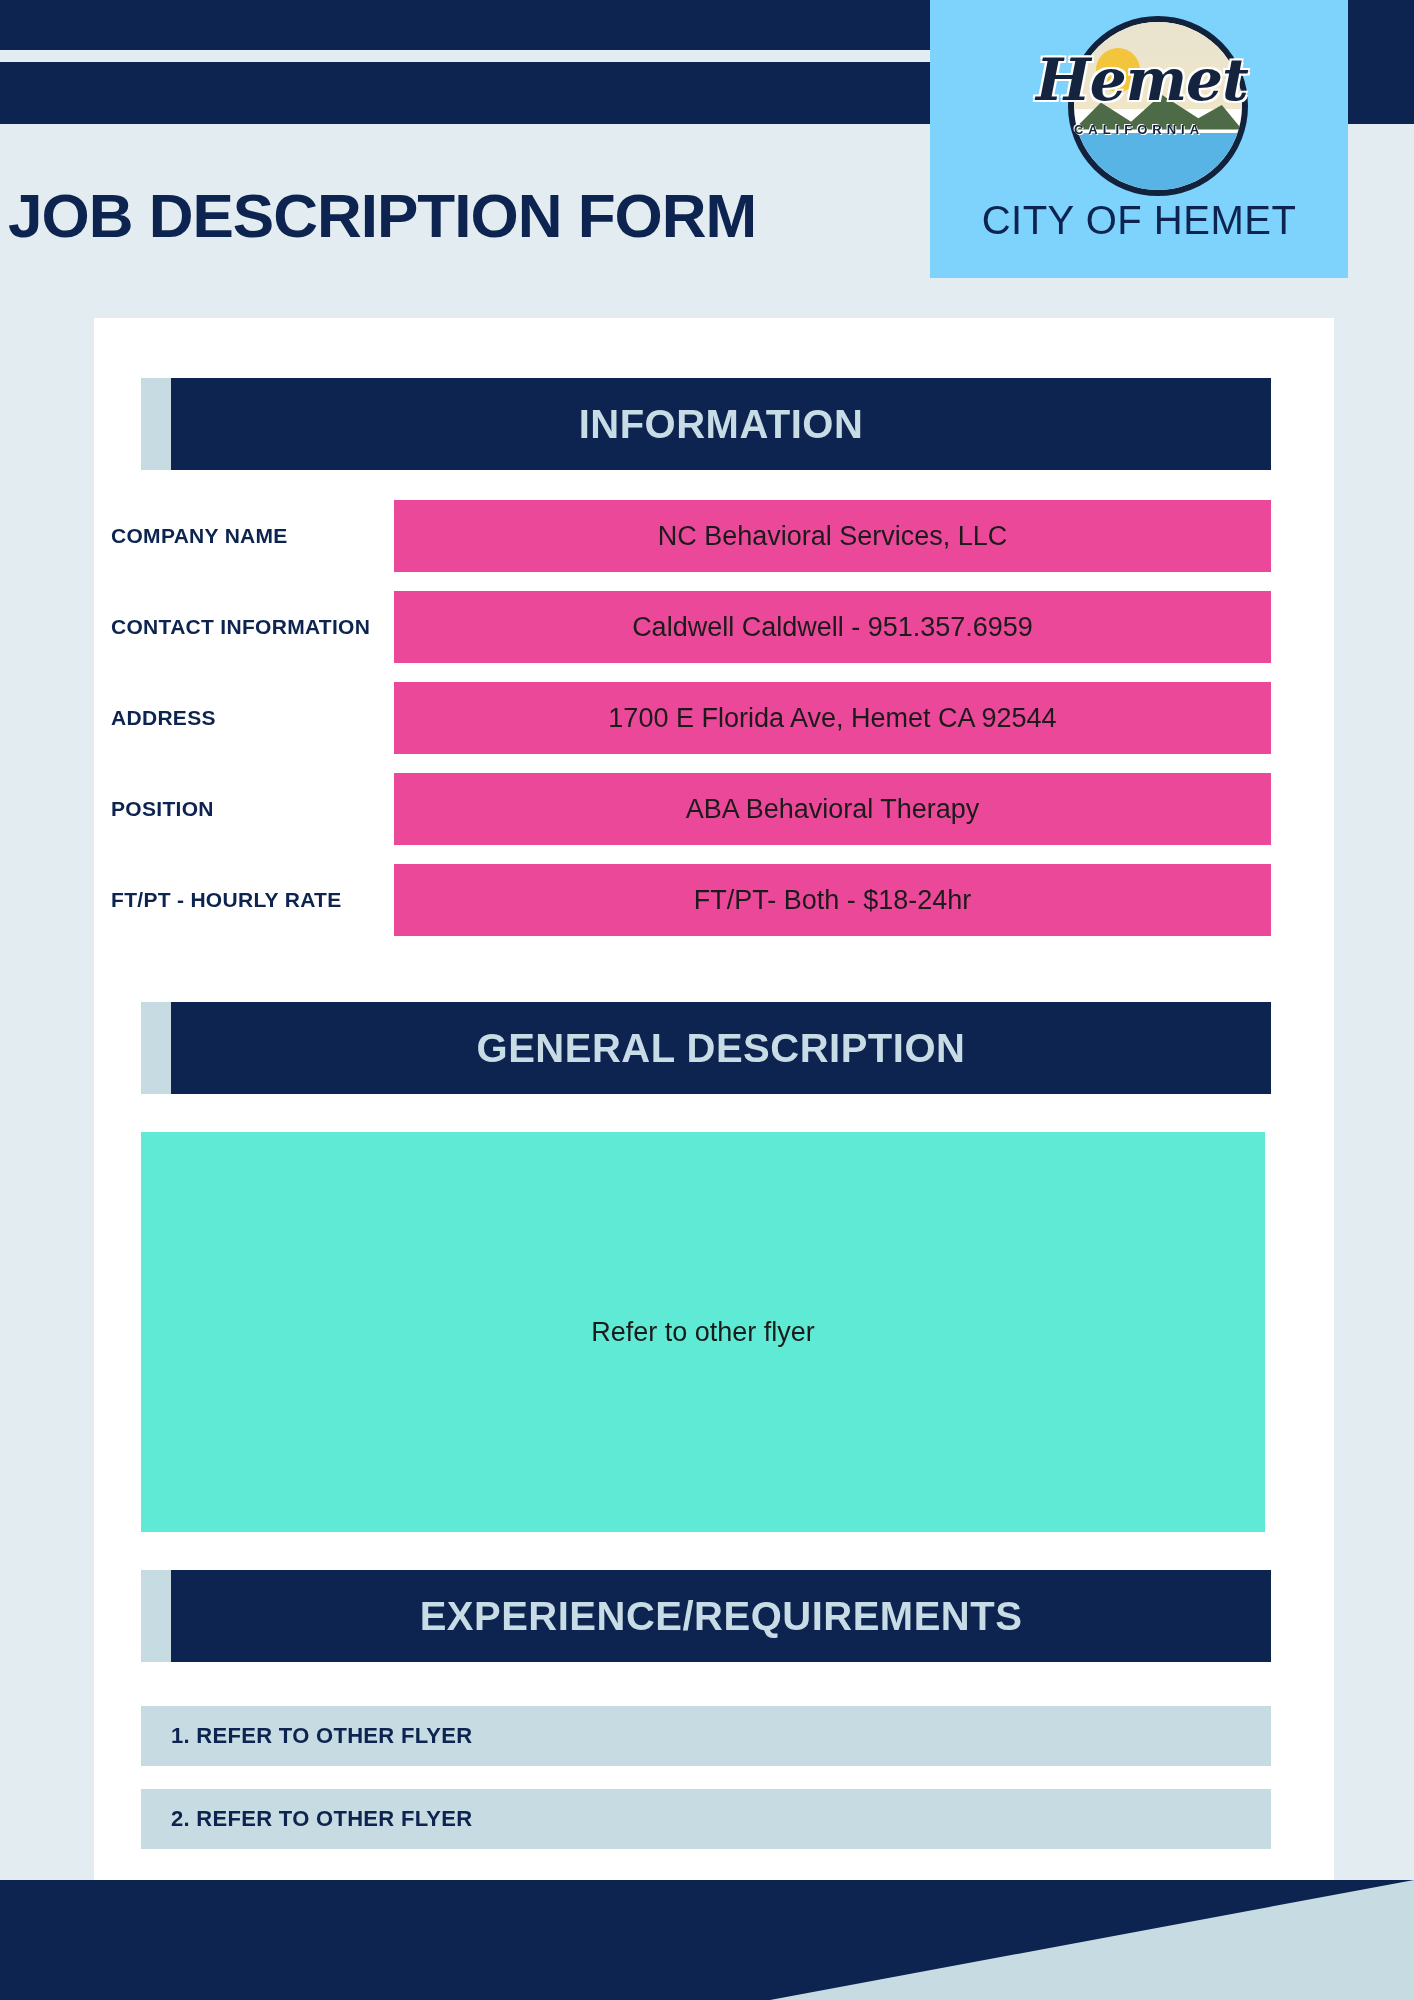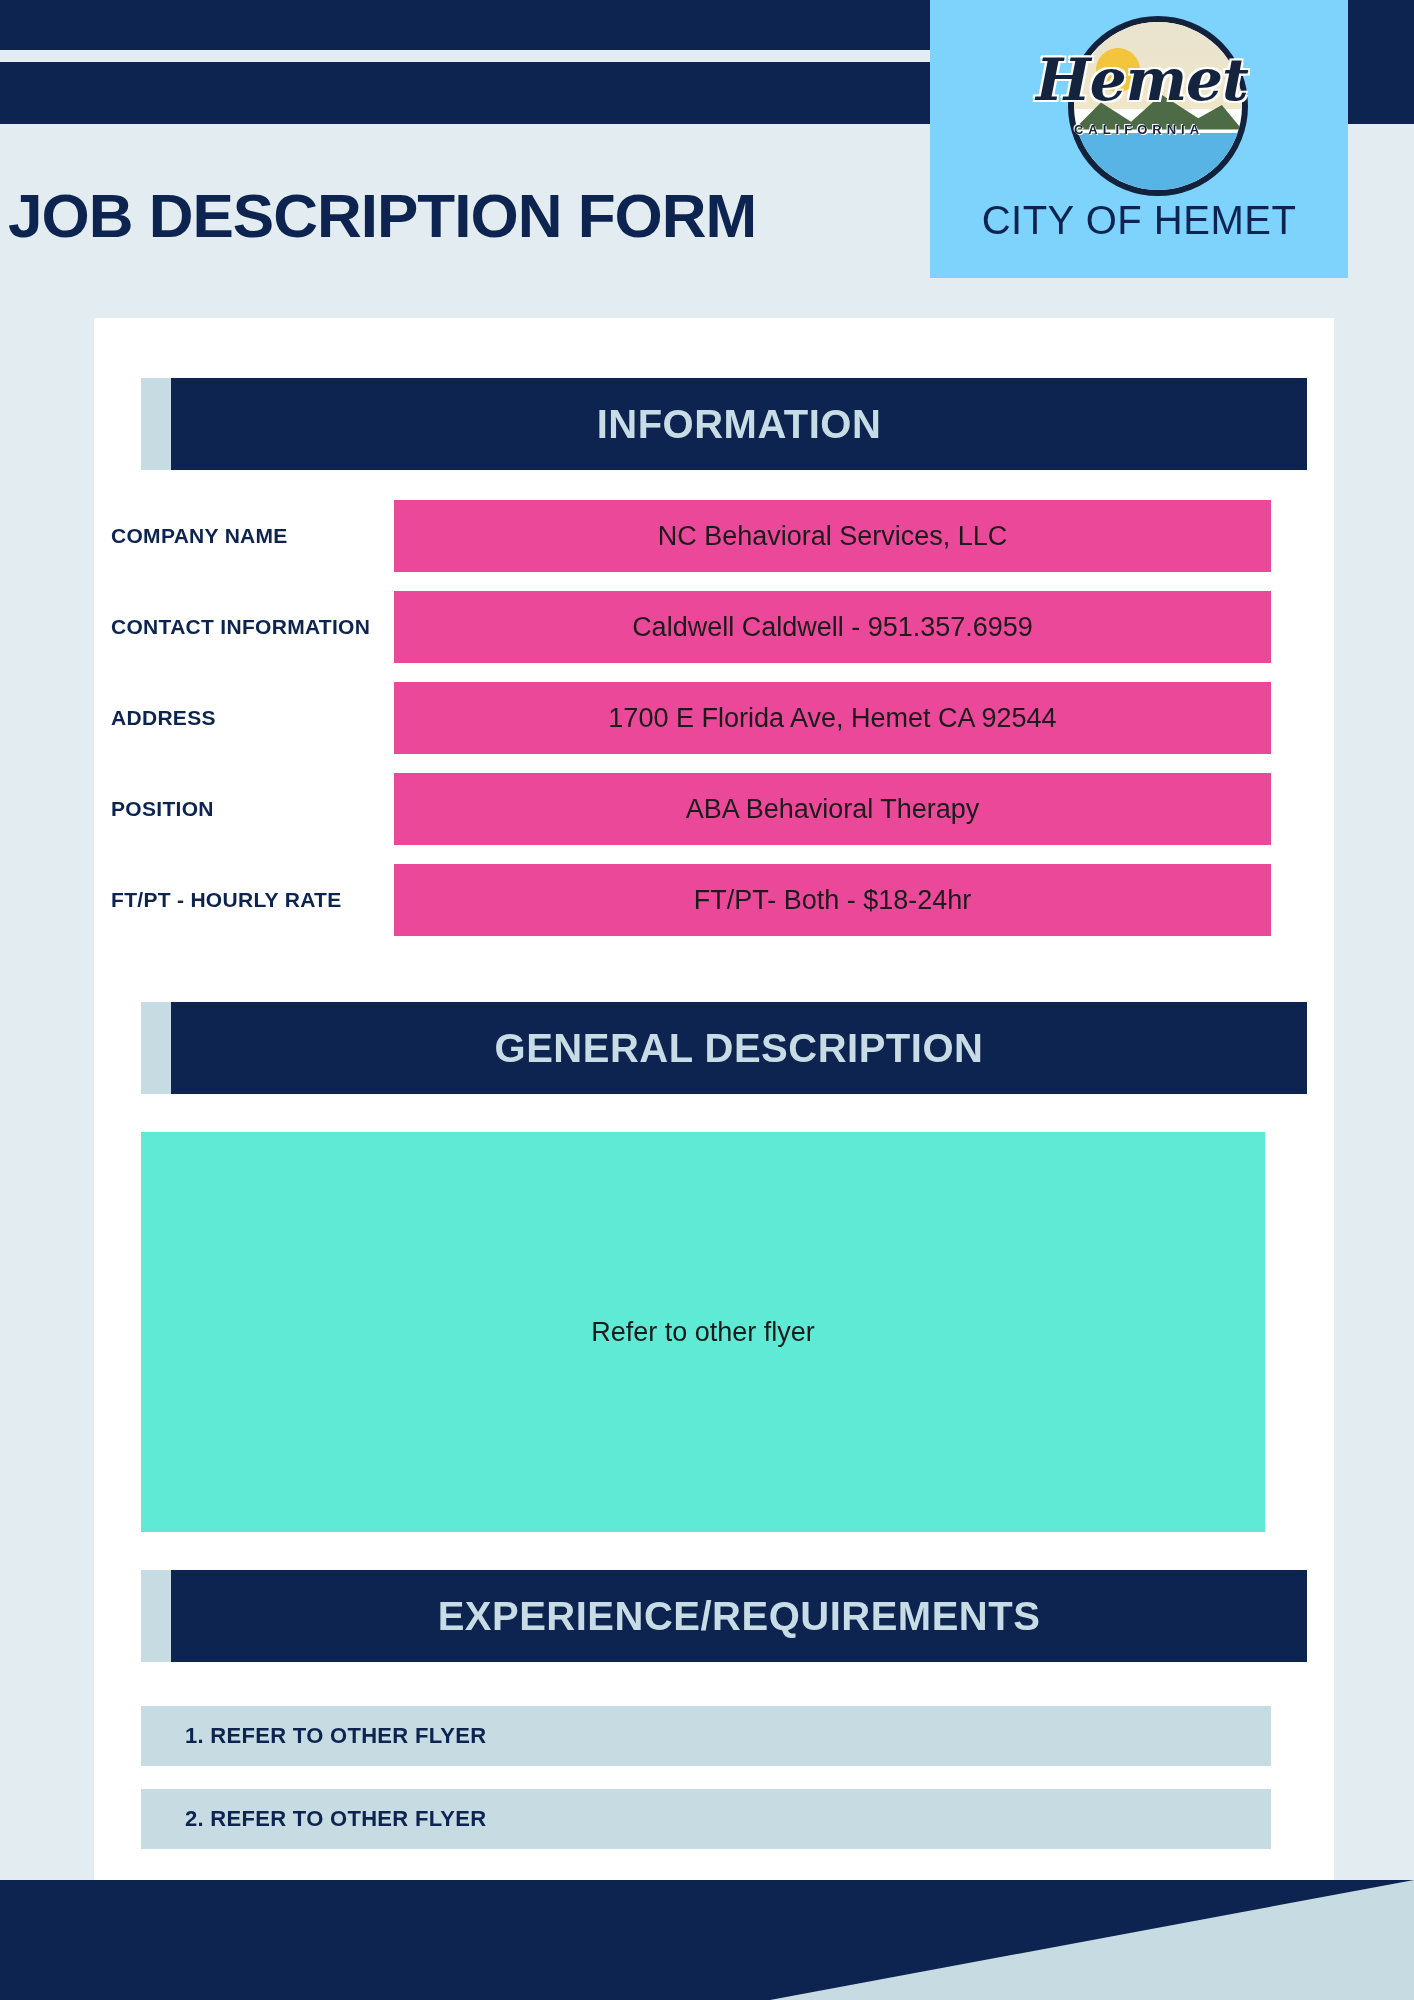--- a/index.html
+++ b/index.html
@@ -157,21 +157,20 @@
     top: 318px;
     width: 1240px;
     height: 1585px;
     background: #ffffff;
   }
 
   
   .section-head {
     position: absolute;
     height: 92px;
-    padding-left: 36px;
   }
   .section-head .tab {
     position: absolute;
     left: 0; top: 0;
     width: 30px;
     height: 92px;
     background: #c6dbe2;
   }
   .section-head .bar {
     position: absolute;
@@ -247,21 +246,21 @@
 
   
   .req-row {
     position: absolute;
     left: 141px;
     width: 1130px;
     height: 60px;
     background: #c6dbe2;
     display: flex;
     align-items: center;
-    padding-left: 44px;
+    padding-left: 30px;
     box-sizing: border-box;
     color: #0d2350;
     font-size: 22px;
     font-weight: bold;
     letter-spacing: 0.3px;
   }
 
   
   .bottom-band {
     position: absolute;

